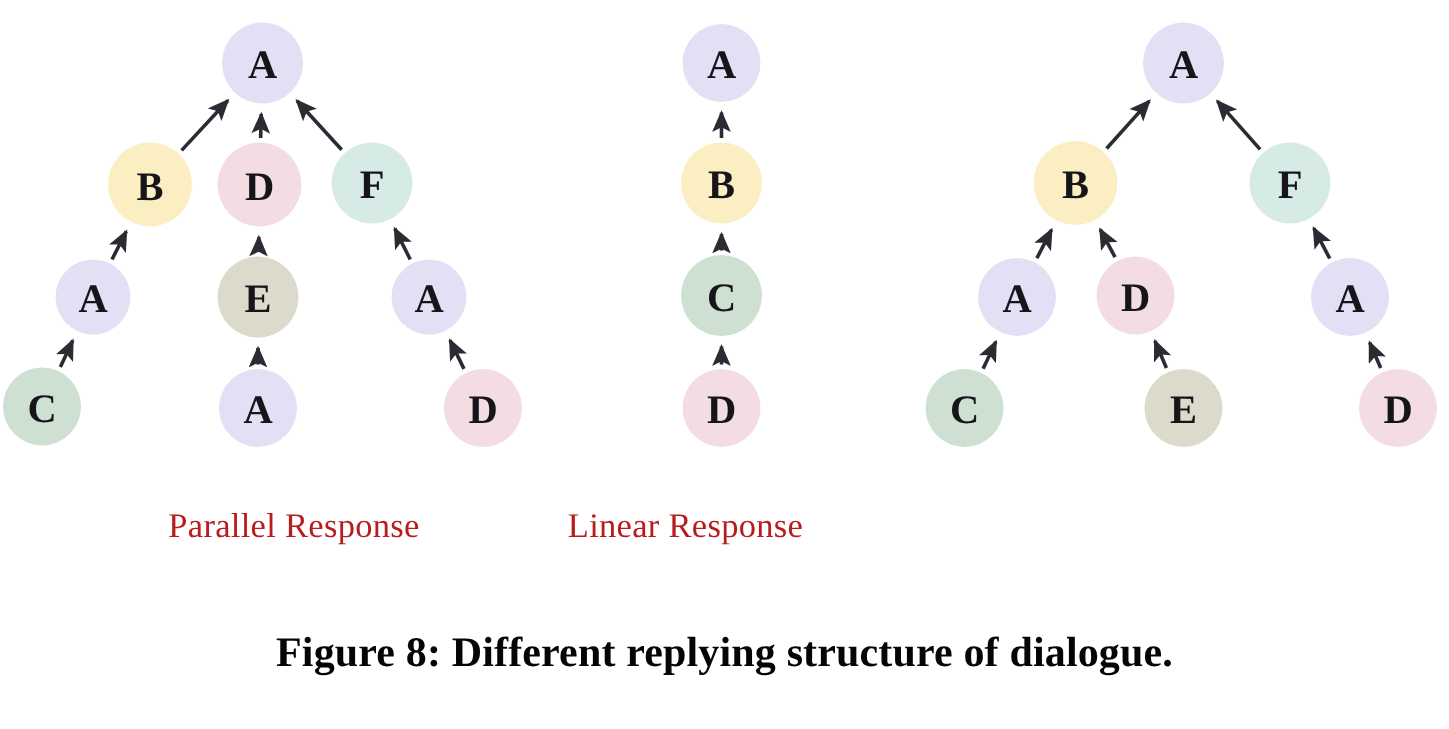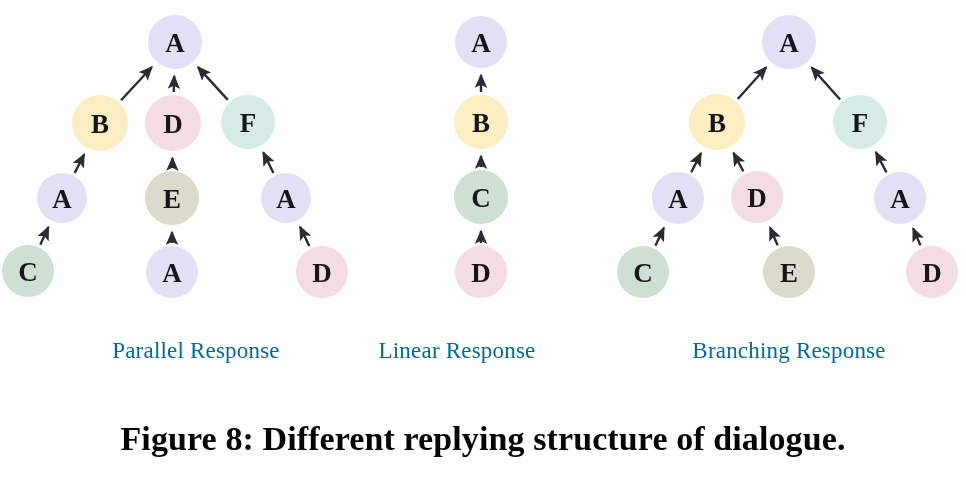--- a/index.html
+++ b/index.html
@@ -49,34 +49,34 @@
     left: 0;
     top: 338px;
     width: 966px;
     height: 40px;
   }
   .panel-caption {
     position: absolute;
     font-family: "Liberation Serif", serif;
     font-size: 23px;
     font-weight: 400;
-    color: #0369a1;
+    color: #b91c1c;
     white-space: nowrap;
     text-align: center;
     letter-spacing: 0.2px;
   }
   .figure-caption {
     position: absolute;
     left: 0;
     top: 420px;
     width: 966px;
     text-align: center;
     font-family: "Liberation Serif", serif;
     font-weight: 700;
-    font-size: 34px;
+    font-size: 28px;
     color: #050507;
     letter-spacing: 0.1px;
     white-space: nowrap;
   }
 </style>
 </head>
 <body>
 
 <div id="figure-root">
 
@@ -202,18 +202,17 @@
             <circle cx="932" cy="272" r="26" fill="#f3dde2"></circle>
             <text x="932" y="273" class="node-label" fill="#16161a">D</text>
           </g>
         </g>
     </svg>
   </div>
 
   <div class="caption-row">
     <div class="panel-caption" style="left: 196px; transform: translateX(-50%);">Parallel Response</div>
     <div class="panel-caption" style="left: 457px; transform: translateX(-50%);">Linear Response</div>
-    <div class="panel-caption" style="left: 789px; transform: translateX(-50%);">Branching Response</div>
   </div>
 
   <div class="figure-caption">Figure 8: Different replying structure of dialogue.</div>
 
 </div>
 
 </body></html>

